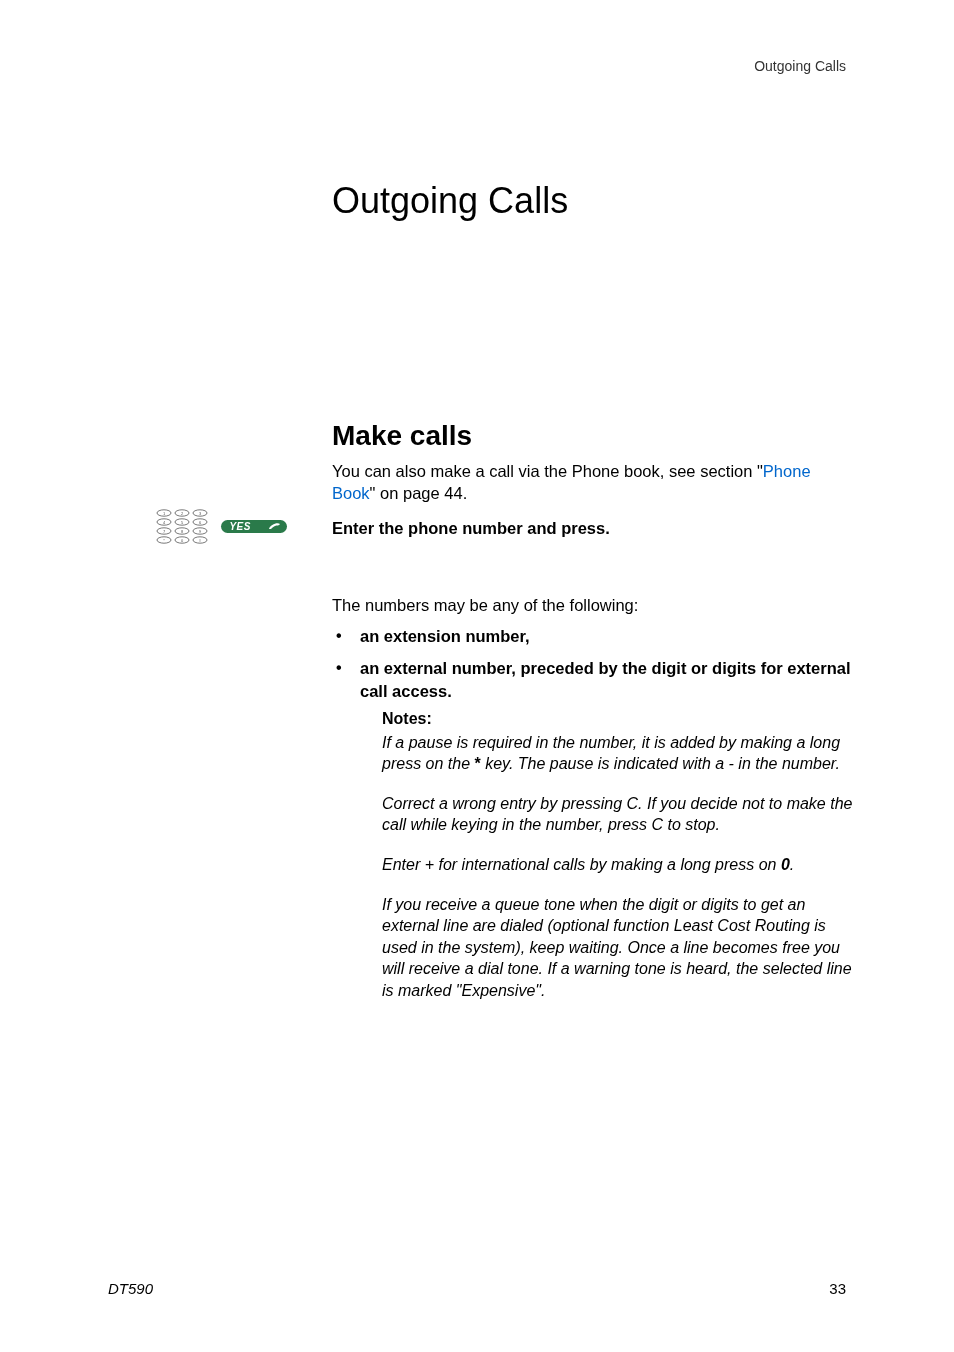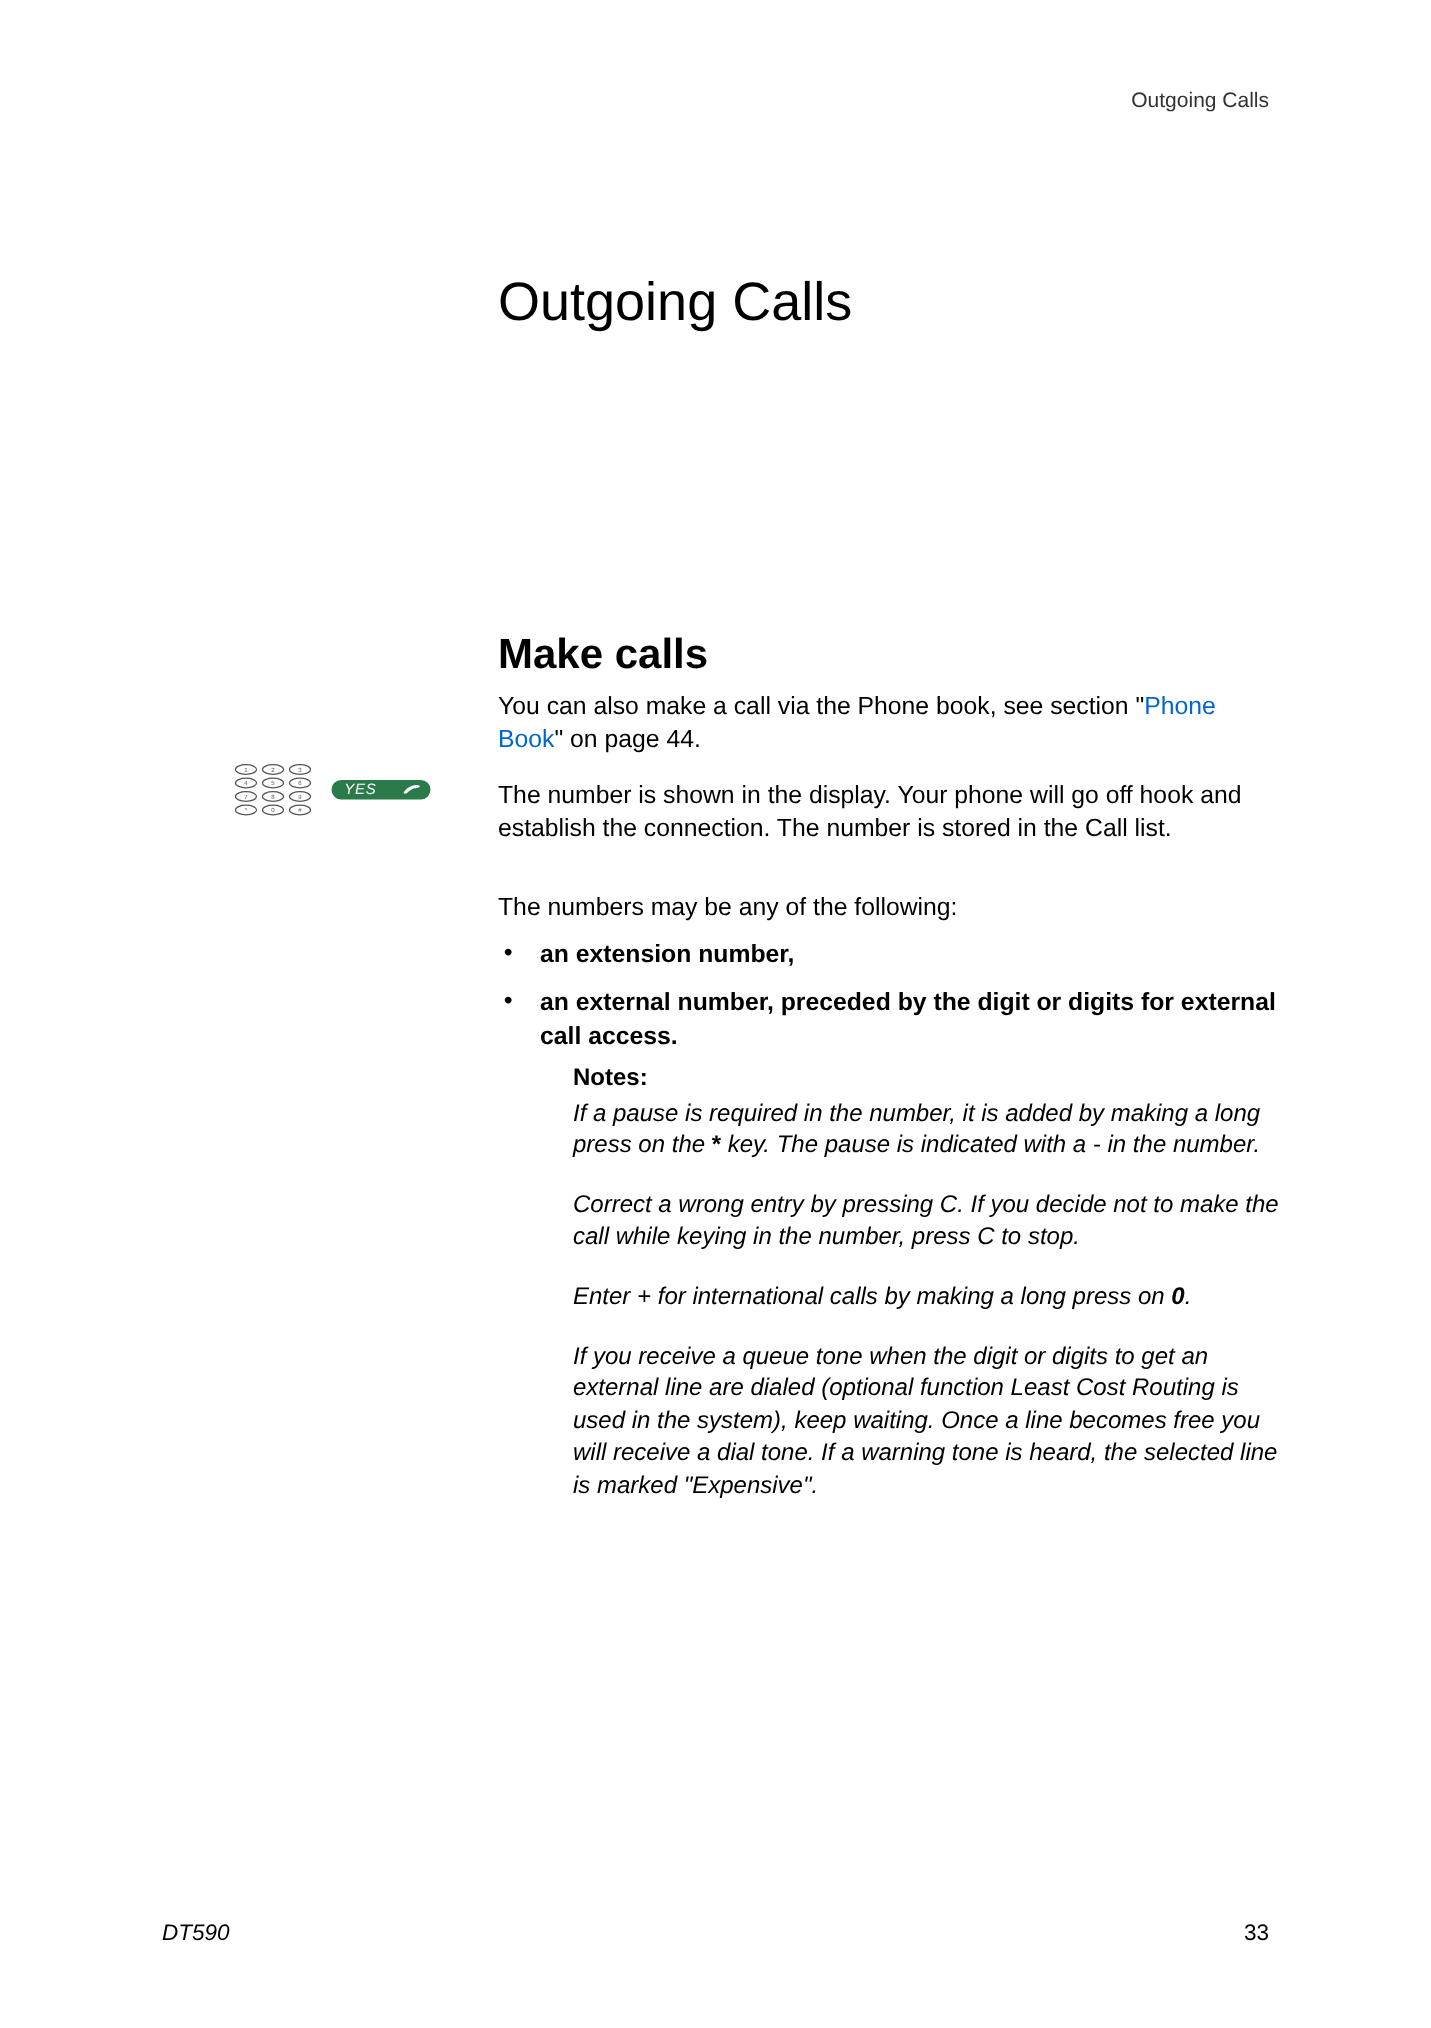--- a/index.html
+++ b/index.html
@@ -60,21 +60,21 @@
     background: #2a7a4a;
     border-radius: 10px;
     padding: 1px 6px 1px 8px;
     margin-left: 8px;
     vertical-align: middle;
   }
   .yes-pill .yes-text {
     color: #fff;
     font-size: 10px;
     font-style: italic;
-    font-weight: 400;
+    font-weight: 700;
     letter-spacing: 0.5px;
     margin-right: 16px;
   }
   .instr-block {
     position: absolute;
     top: 519px;
     left: 332px;
     width: 528px;
   }
   .instr-heading {
@@ -200,21 +200,21 @@
   </span>
   <span class="yes-pill">
     <span class="yes-text">YES</span>
     <svg width="14" height="10" viewBox="0 0 14 10">
       <path d="M2 8 C 3 4, 10 1, 13 3 C 12 5, 10 4, 8 5 C 6 6, 5 7, 4 8 Z" fill="#fff"></path>
     </svg>
   </span>
 </div>
 
 <div class="instr-block">
-  <div class="instr-body">The number is shown in the display. Your phone will go off hook and establish the connection. The number is stored in the Call list.</div>
+  <div class="instr-heading">Enter the phone number and press.</div>
 </div>
 
 <p class="follow-para">The numbers may be any of the following:</p>
 
 <div class="bullets">
   <ul>
     <li>an extension number,</li>
     <li>an external number, preceded by the digit or digits for external call access.</li>
   </ul>
 </div>

